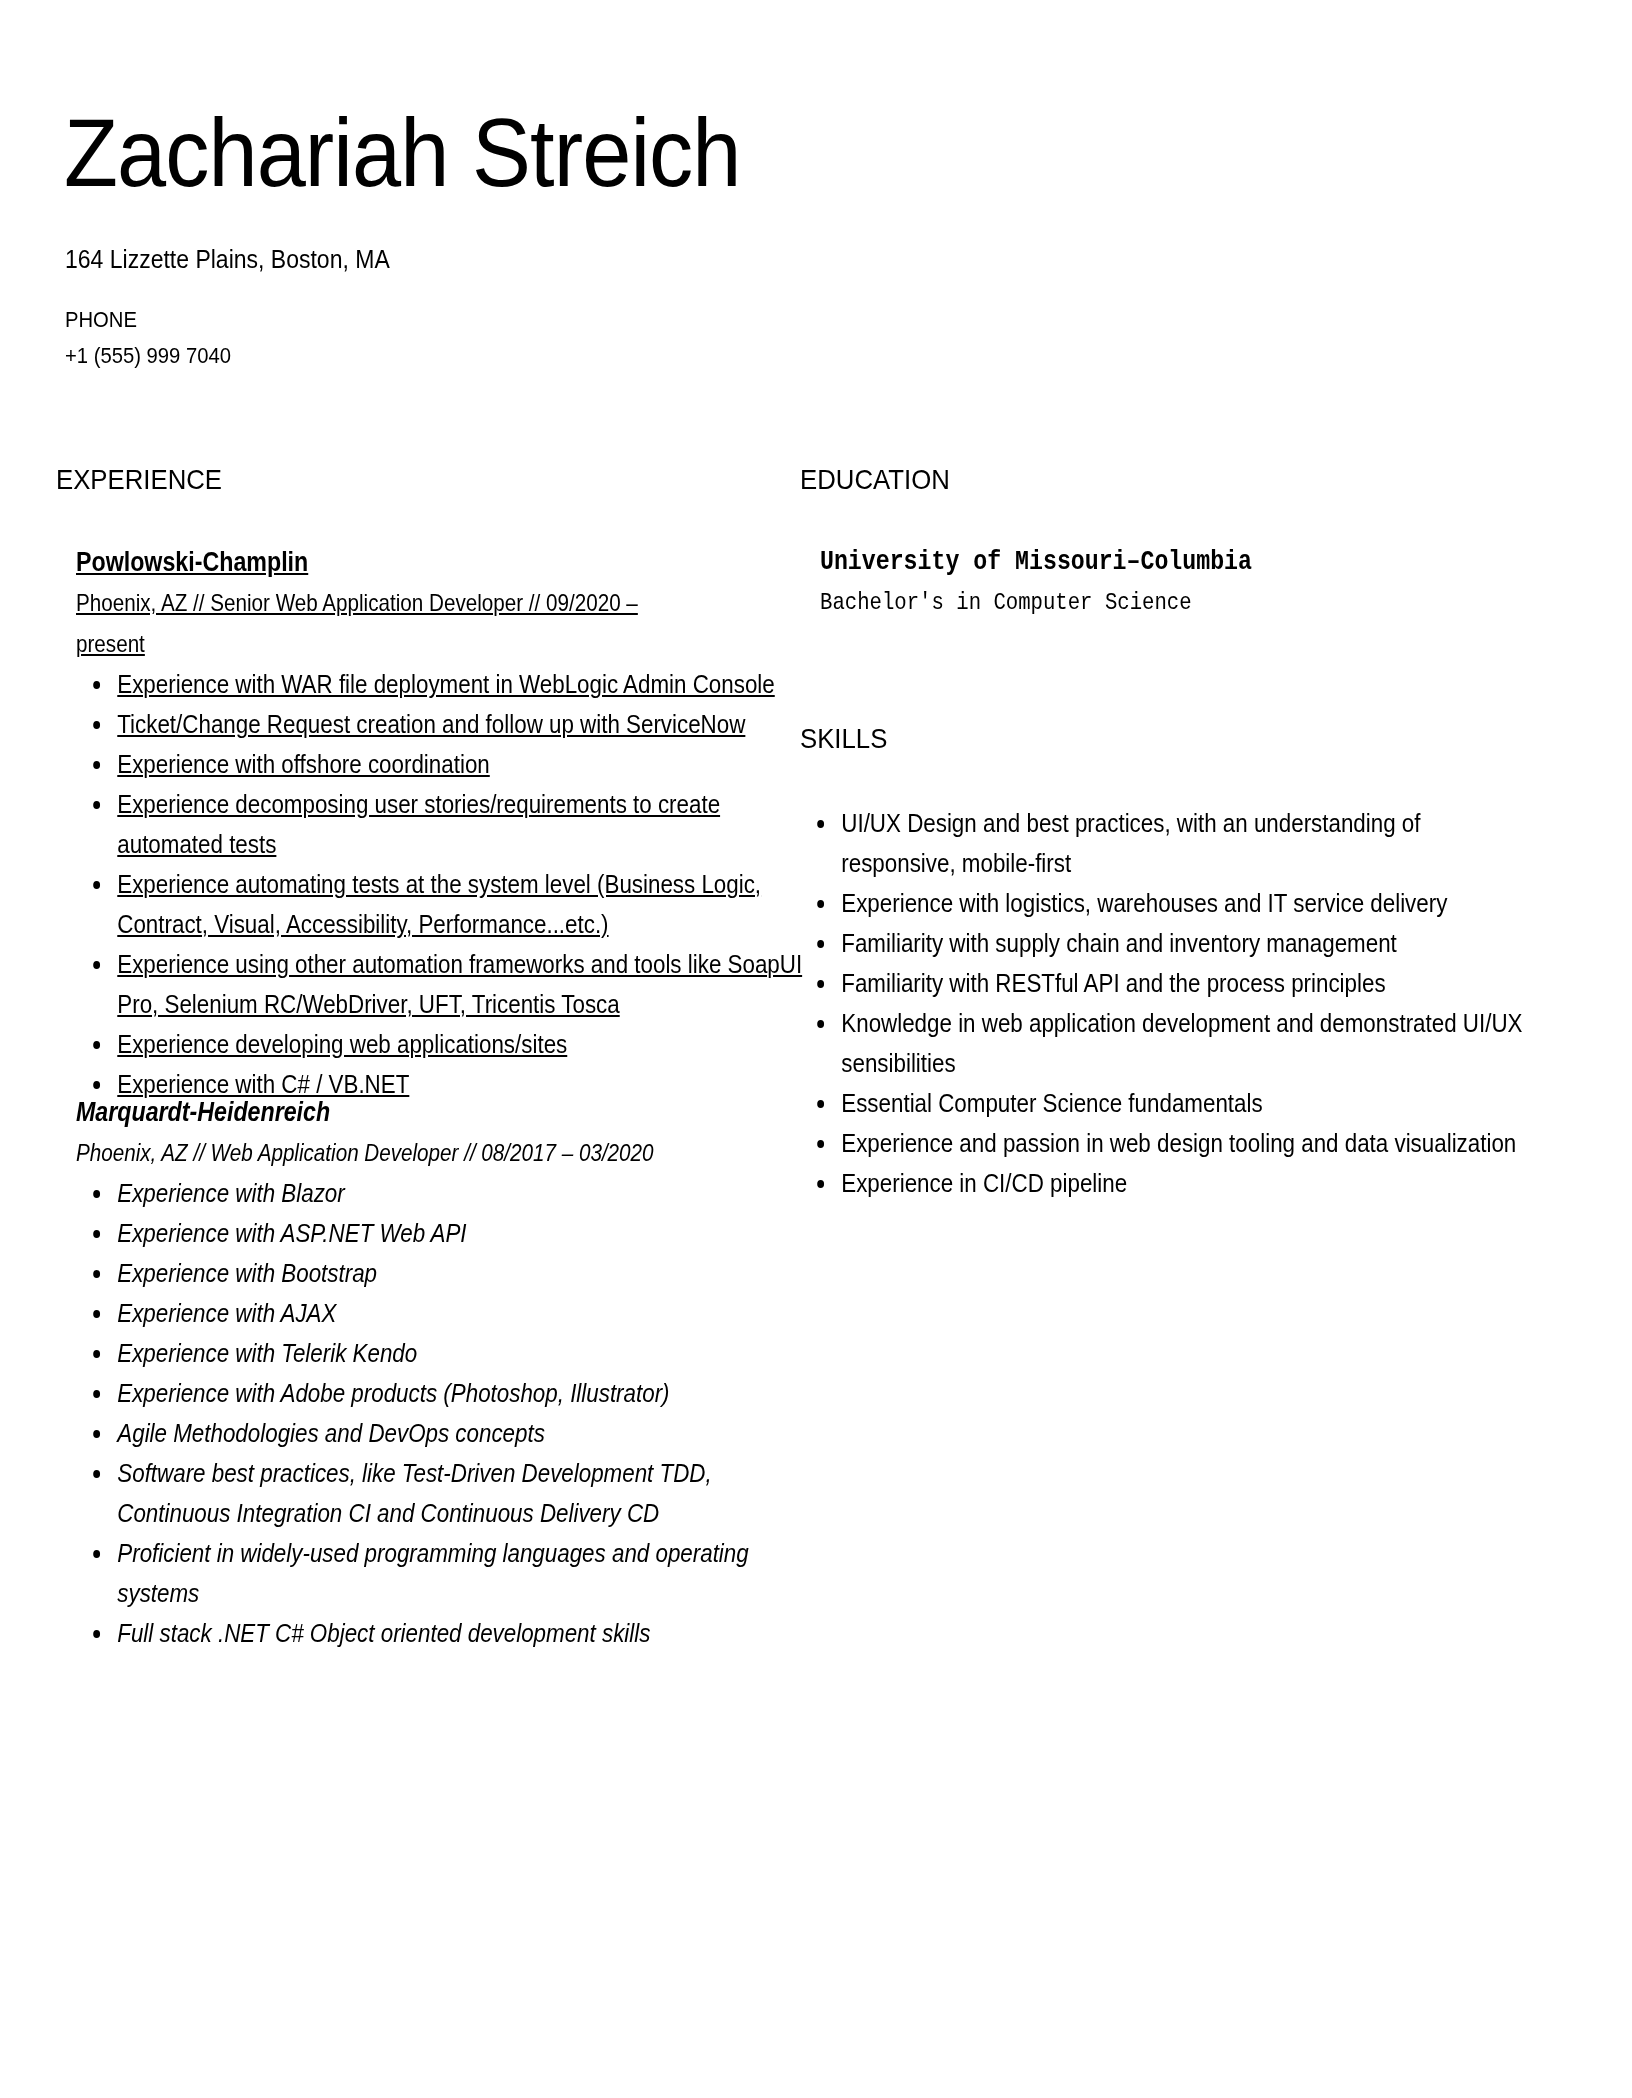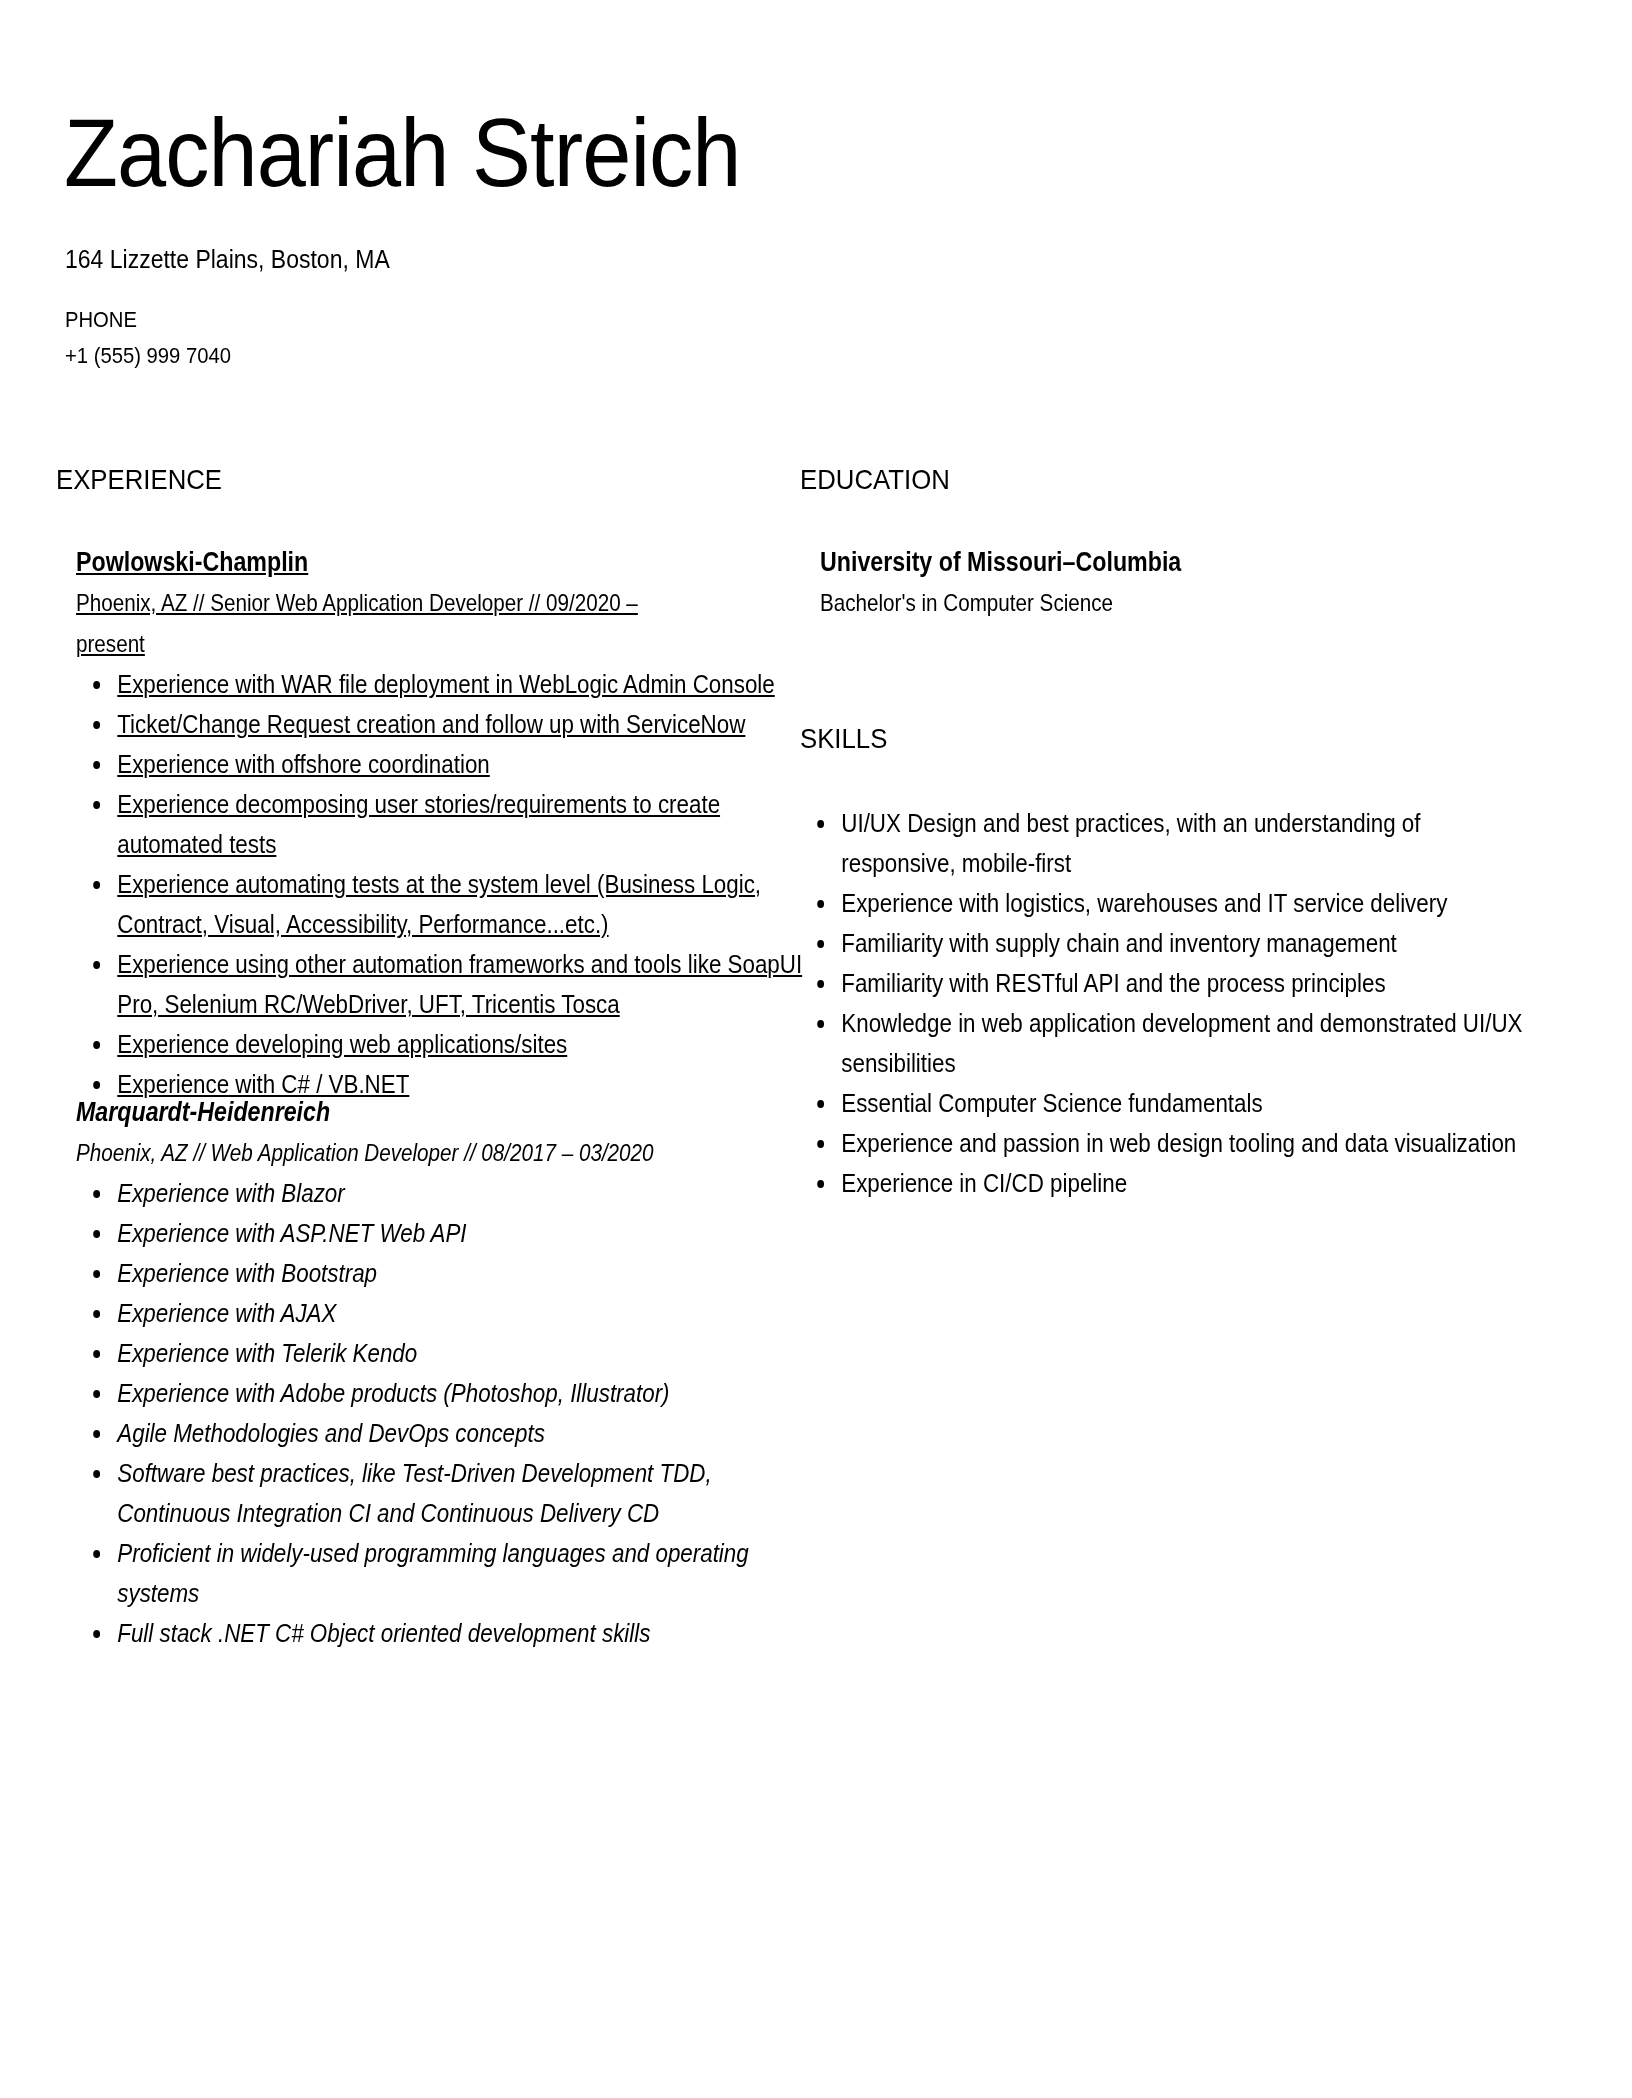--- a/index.html
+++ b/index.html
@@ -172,21 +172,21 @@
         <li>Agile Methodologies and DevOps concepts</li>
         <li>Software best practices, like Test-Driven Development TDD, Continuous Integration CI and Continuous Delivery CD</li>
         <li>Proficient in widely-used programming languages and operating systems</li>
         <li>Full stack .NET C# Object oriented development skills</li>
       </ul>
     </div>
   </section>
 
   <section class="col col-right">
     <h2 class="section-title">EDUCATION</h2>
-    <div class="entry" style="margin-top:46px;">
+    <div class="entry" style="margin-top:46px;font-family:Liberation Mono, monospace;">
       <h3 class="entry-title">University of Missouri–Columbia</h3>
       <div class="entry-meta">Bachelor's in Computer Science</div>
     </div>
   </section>
 
   <section class="col col-right" style="top:683px;">
     <h2 class="section-title">SKILLS</h2>
     <ul class="bullets" style="margin-top:46px; width:802px;">
       <li>UI/UX Design and best practices, with an understanding of responsive, mobile-first</li>
       <li>Experience with logistics, warehouses and IT service delivery</li>

